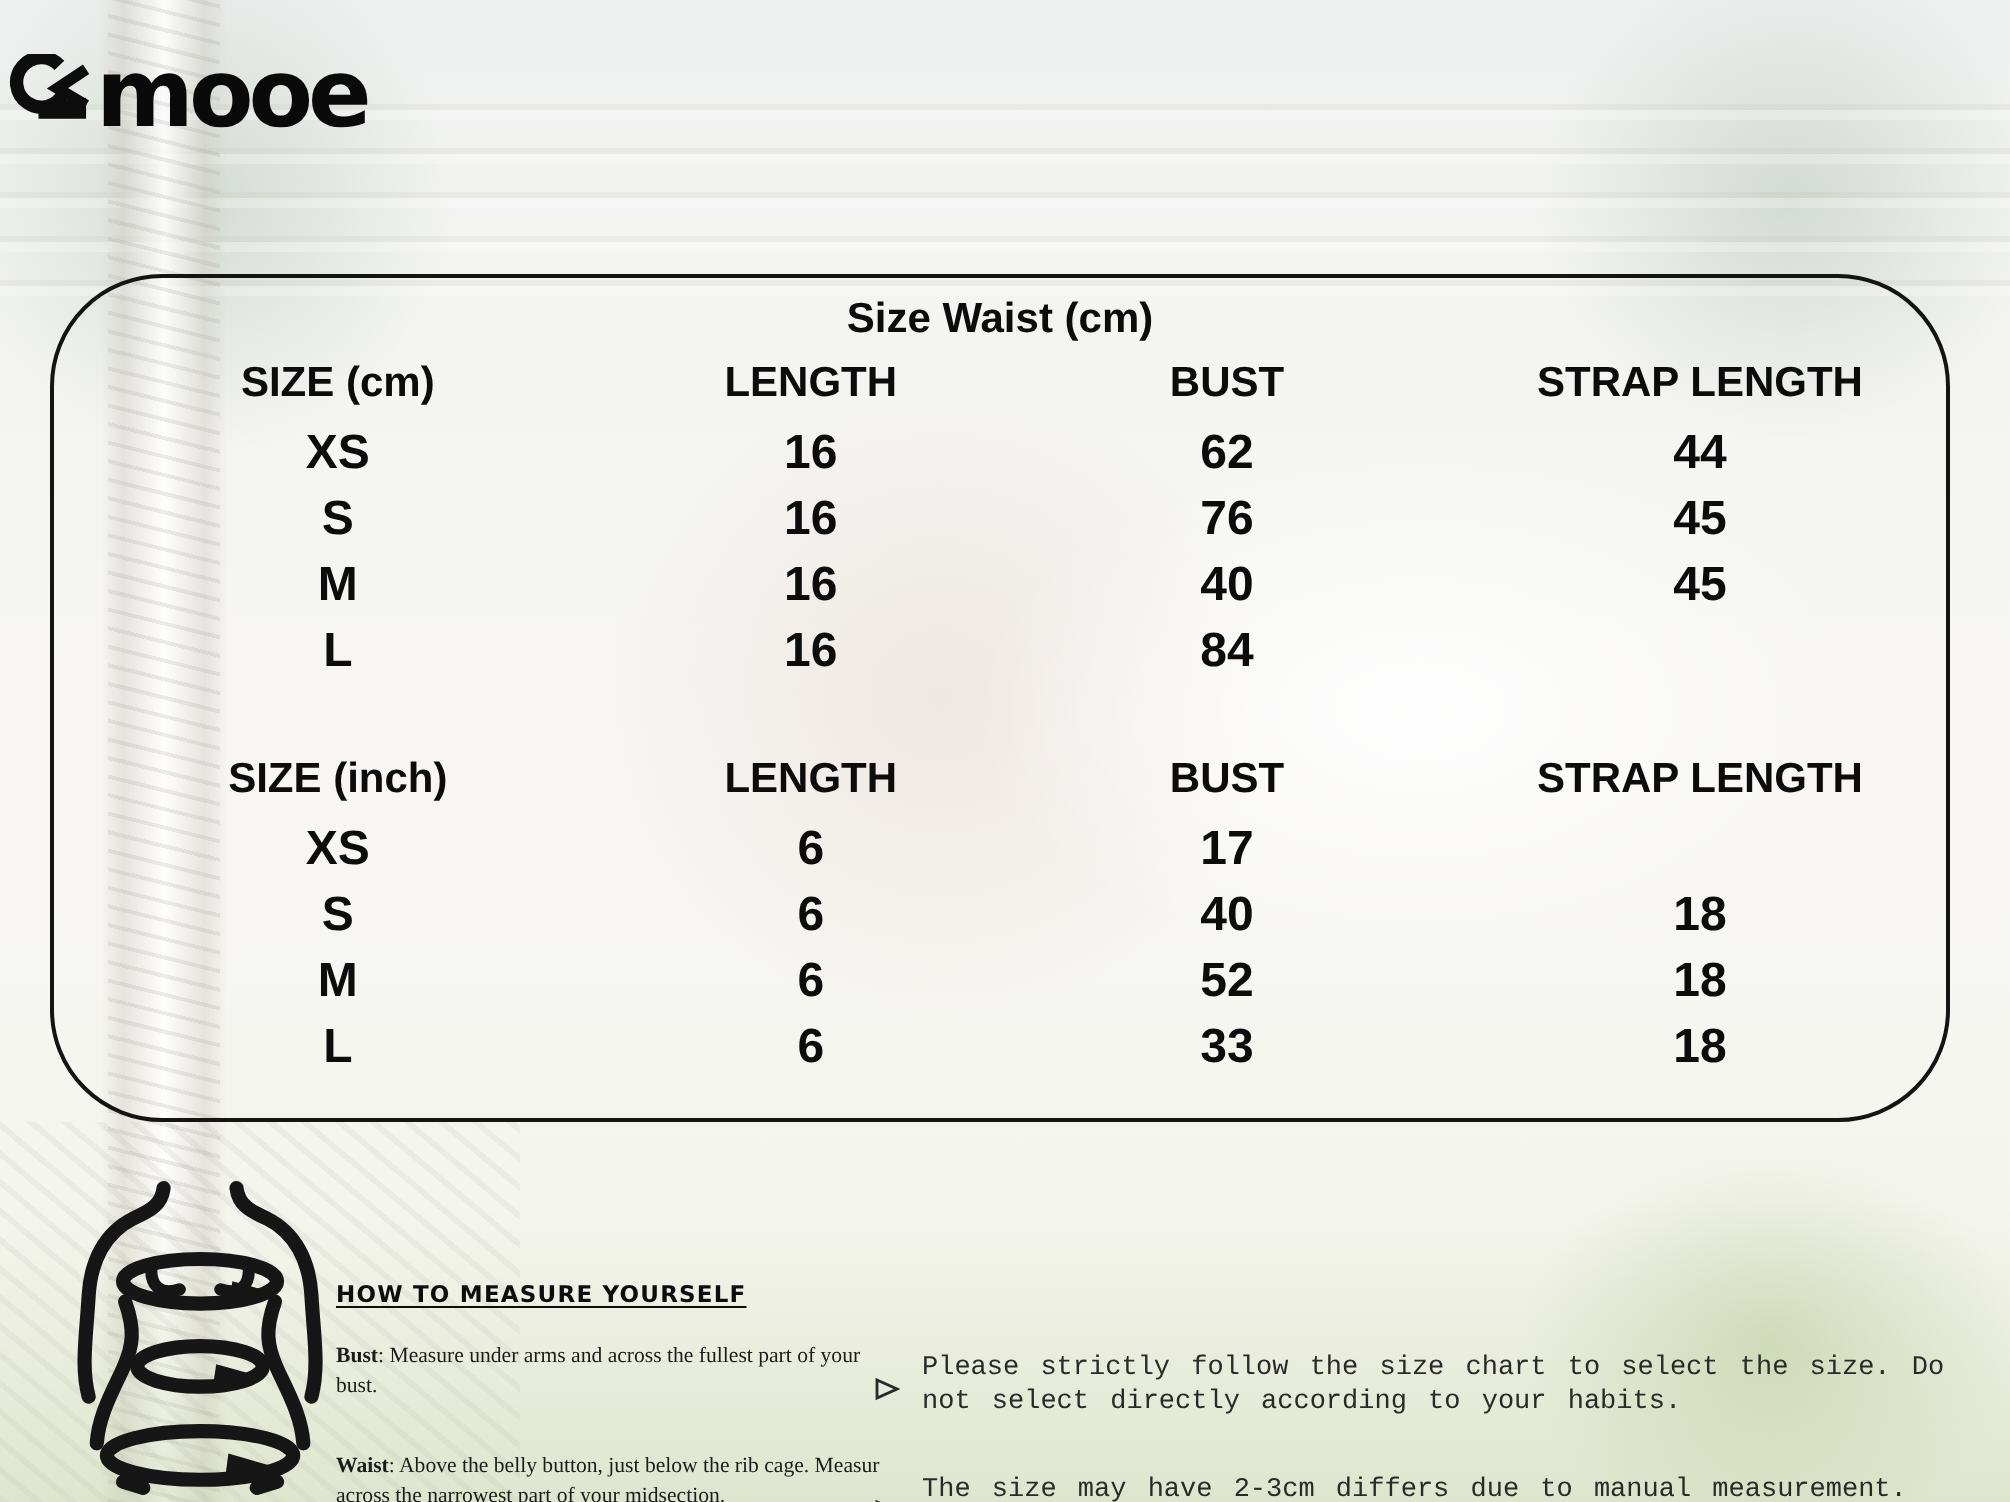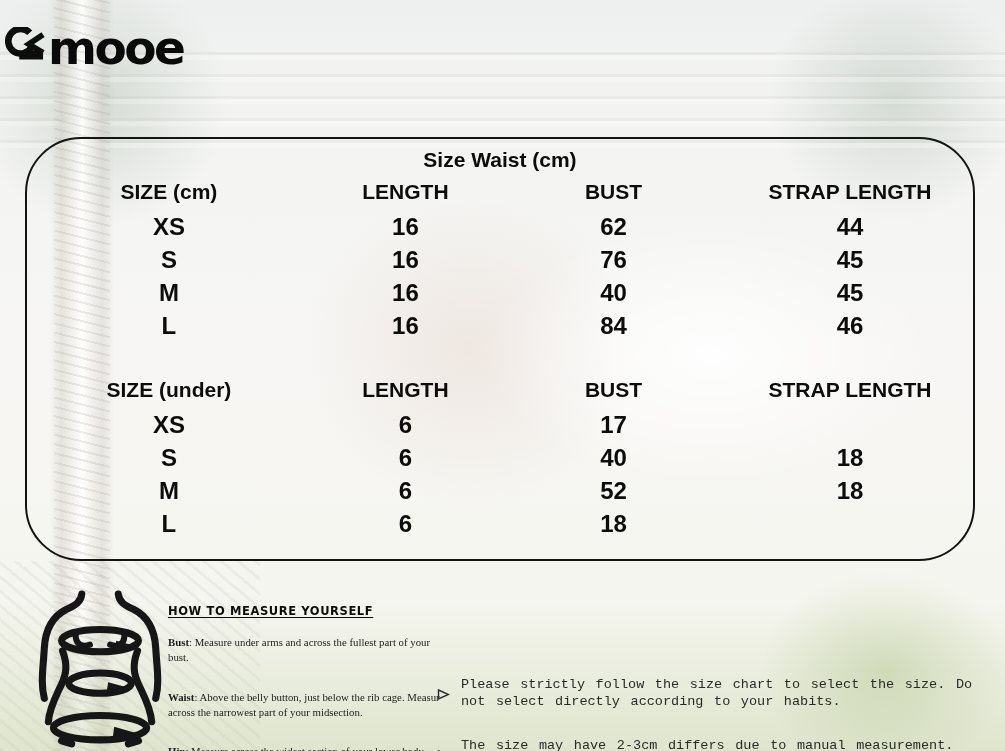--- a/index.html
+++ b/index.html
@@ -97,20 +97,21 @@
   .grid-row.data > div { font-size:24px; }
   .grid-spacer { height:30px; }
   
   .figure-wrap { position:absolute; left:30px; top:590px; width:136px; height:160px; }
   .measure-text { position:absolute; left:168px; top:604px; width:276px; }
   .measure-heading {
     font-family:"DejaVu Sans", sans-serif;
     font-weight:700; font-size:11.5px; letter-spacing:0.6px;
     text-decoration:underline; text-underline-offset:2px;
     color:#0d0d0d;
+    margin-top:36px;
   }
   .measure-item {
     font-family:"Liberation Serif", serif;
     font-size:10.8px; line-height:1.35; color:#1c1c1c;
   }
   .measure-item b { font-weight:700; }
   .mi-0 { margin-top:17px; }
   .mi-1 { margin-top:26px; }
   .mi-2 { margin-top:25px; }
   
@@ -173,28 +174,27 @@
     <div class="grid-row data">
       <div>M</div>
       <div>16</div>
       <div>40</div>
       <div>45</div>
     </div>
     <div class="grid-row data">
       <div>L</div>
       <div>16</div>
       <div>84</div>
-      <div>46</div>
     </div>
 
     <div class="grid-spacer"></div>
 
     <div>
       <div class="grid-row head">
-        <div>SIZE (under)</div>
+        <div>SIZE (inch)</div>
         <div>LENGTH</div>
         <div>BUST</div>
         <div>STRAP LENGTH</div>
       </div>
       <div class="grid-row data">
         <div>XS</div>
         <div>6</div>
         <div>17</div>
       </div>
       <div class="grid-row data">
@@ -205,20 +205,21 @@
       </div>
       <div class="grid-row data">
         <div>M</div>
         <div>6</div>
         <div>52</div>
         <div>18</div>
       </div>
       <div class="grid-row data">
         <div>L</div>
         <div>6</div>
+        <div>33</div>
         <div>18</div>
       </div>
     </div>
   </div>
 </div>
 
 <div class="figure-wrap">
   <svg viewBox="0 0 132 158" width="136" height="160" aria-hidden="true">
     <g fill="none" stroke="#161616" stroke-width="7" stroke-linecap="round">
       <path d="M 50 4 C 49 12 44 15 35 19 C 21 26 14 40 13 57 C 12 76 9 92 13 107"></path>

